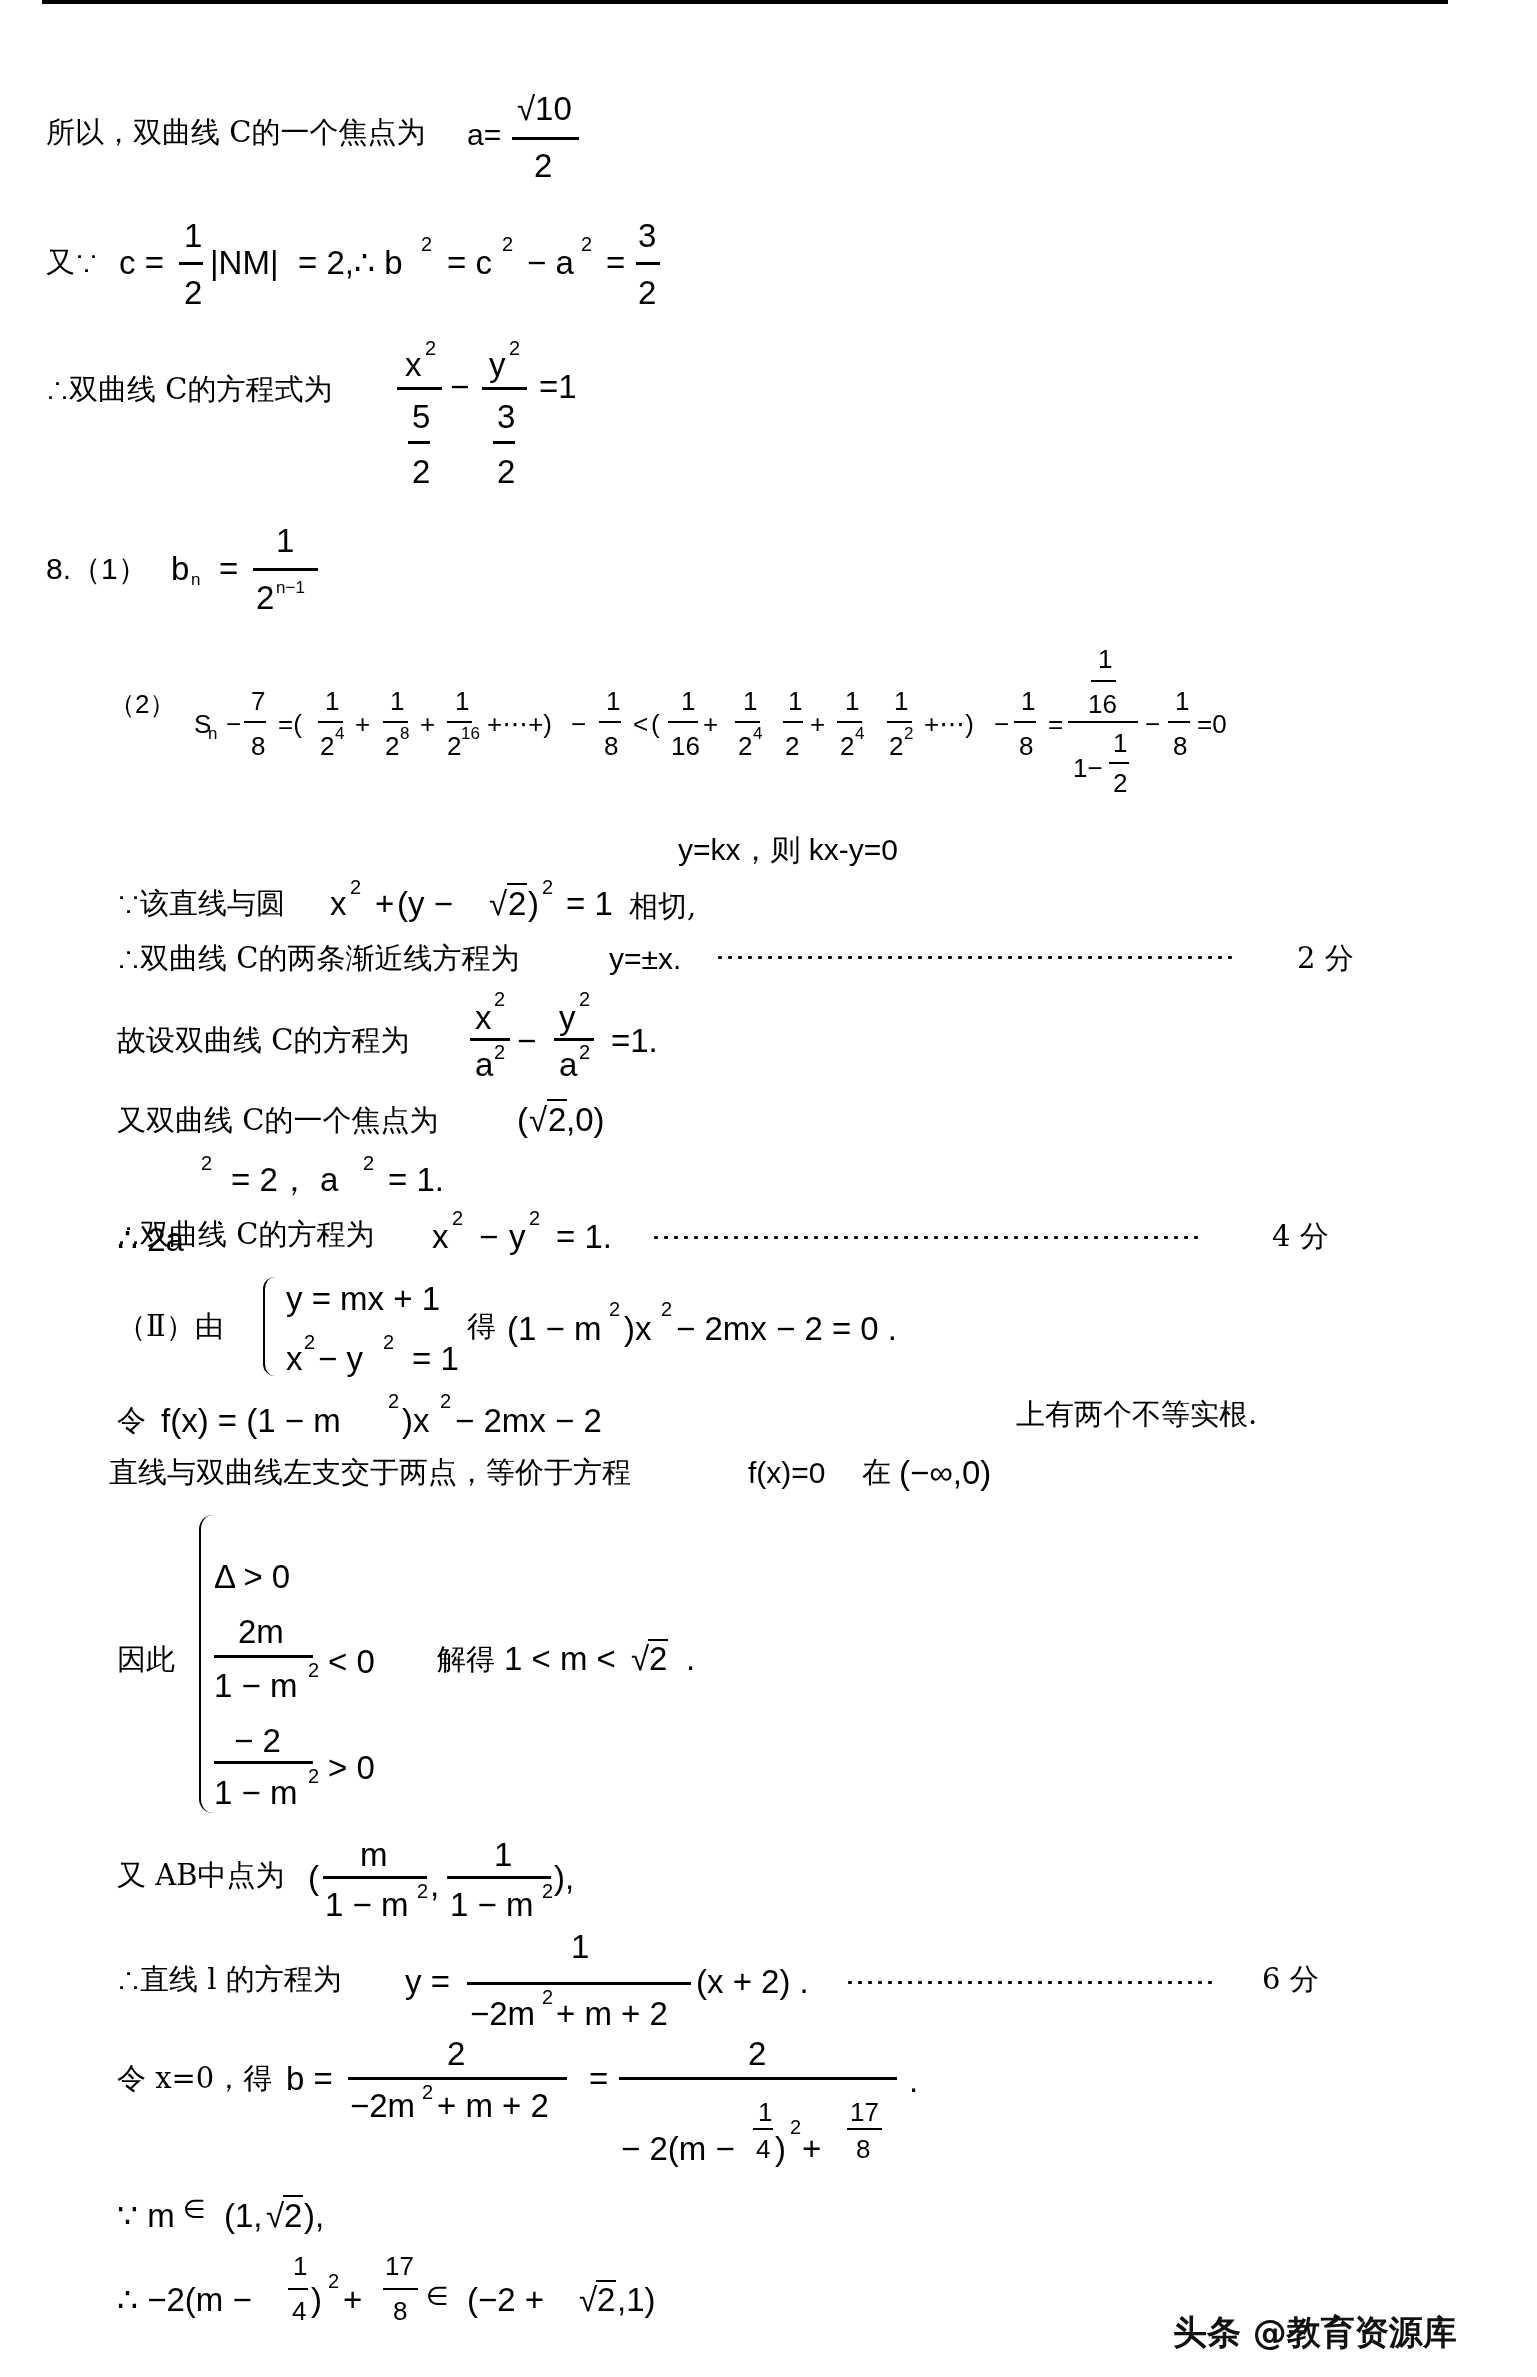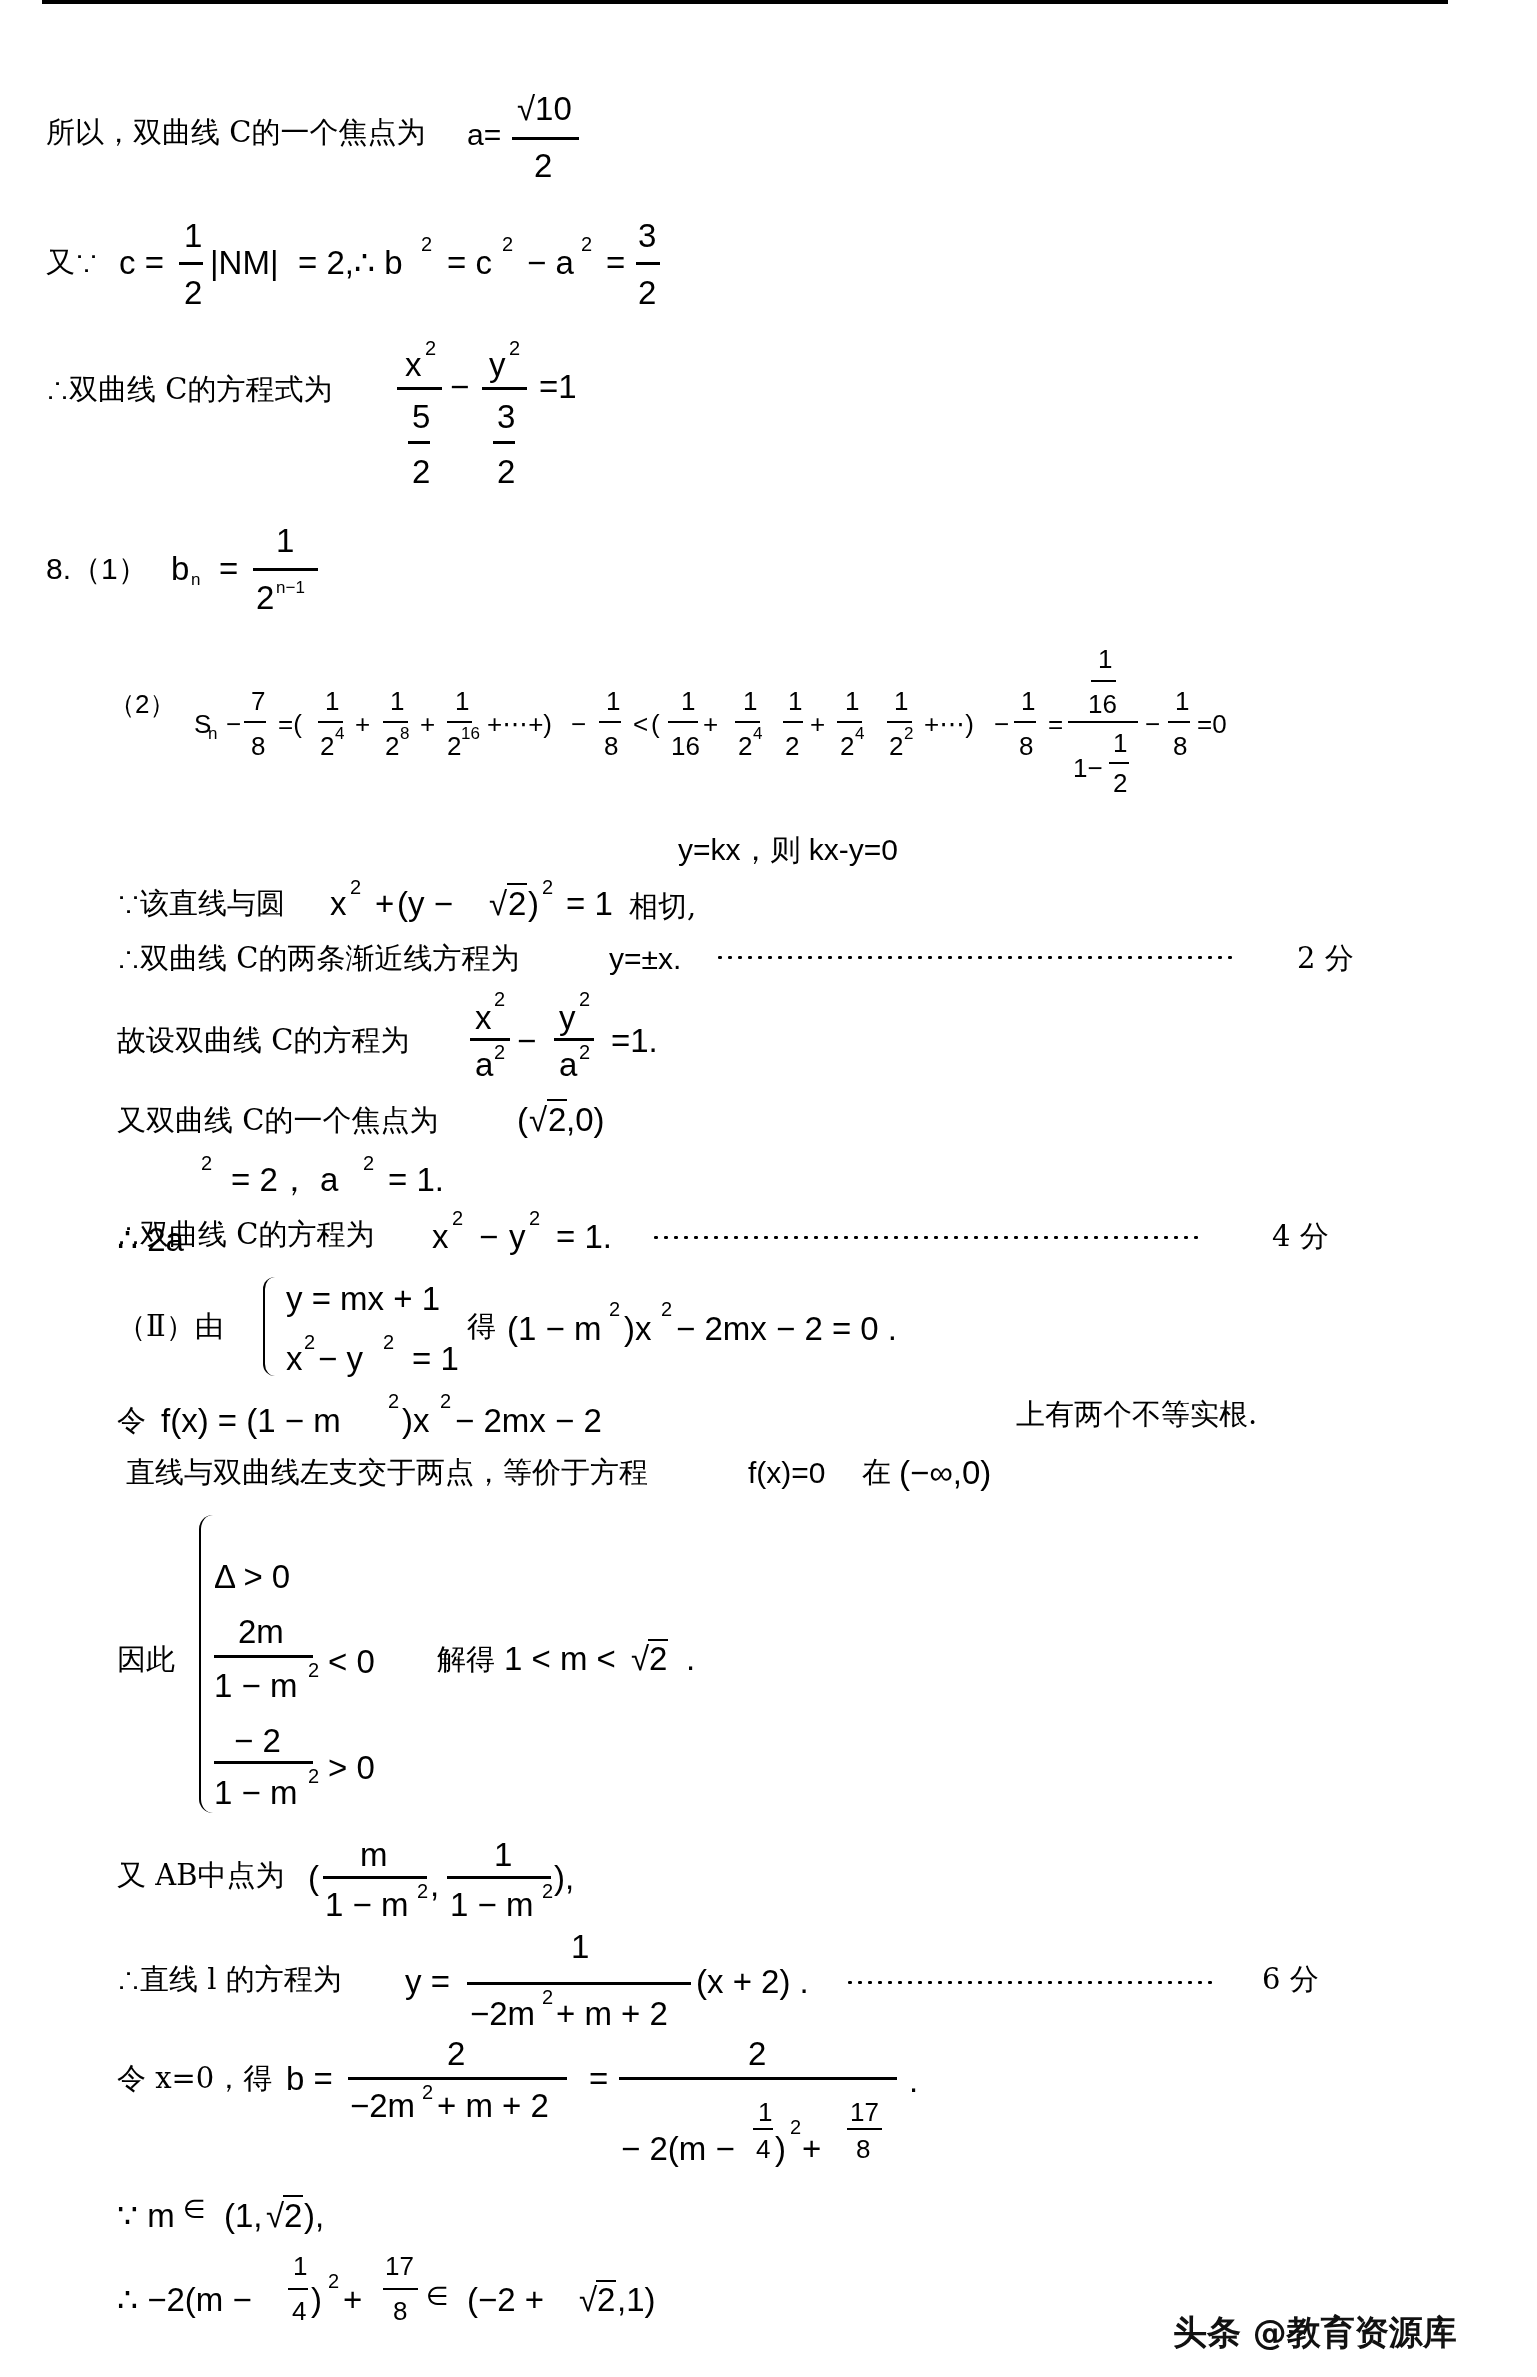--- a/index.html
+++ b/index.html
@@ -220,21 +220,21 @@
   <div class="ab sup" style="left:661px;top:1299px;">2</div>
   <div class="ab m" style="left:676px;top:1312px;"> − 2mx − 2 = 0 .</div>
 
   <div class="ab cjk" style="left:117px;top:1406px;">令</div>
   <div class="ab m" style="left:161px;top:1404px;">f(x) = (1 − m</div>
   <div class="ab sup" style="left:388px;top:1391px;">2</div>
   <div class="ab m" style="left:402px;top:1404px;">)x</div>
   <div class="ab sup" style="left:440px;top:1391px;">2</div>
   <div class="ab m" style="left:455px;top:1404px;"> − 2mx − 2</div>
 
-  <div class="ab cjk" style="left:126px;top:1458px;">直线与双曲线左支交于两点，等价于方程</div>
+  <div class="ab cjk" style="left:109px;top:1458px;">直线与双曲线左支交于两点，等价于方程</div>
   <div class="ab t" style="left:748px;top:1458px;">f(x)=0</div>
   <div class="ab cjk" style="left:862px;top:1458px;">在</div>
   <div class="ab m" style="left:899px;top:1456px;">(−∞,0)</div>
   <div class="ab cjk" style="left:1016px;top:1400px;">上有两个不等实根.</div>
 
   <div class="ab cjk" style="left:117px;top:1645px;">因此</div>
   <div class="brace" style="left:199px;top:1515px;width:12px;height:298px;"></div>
   <div class="ab m" style="left:214px;top:1560px;">Δ &gt; 0</div>
   <div class="ab m" style="left:238px;top:1615px;">2m</div>
   <div class="bar" style="left:214px;top:1655px;width:99px;"></div>

